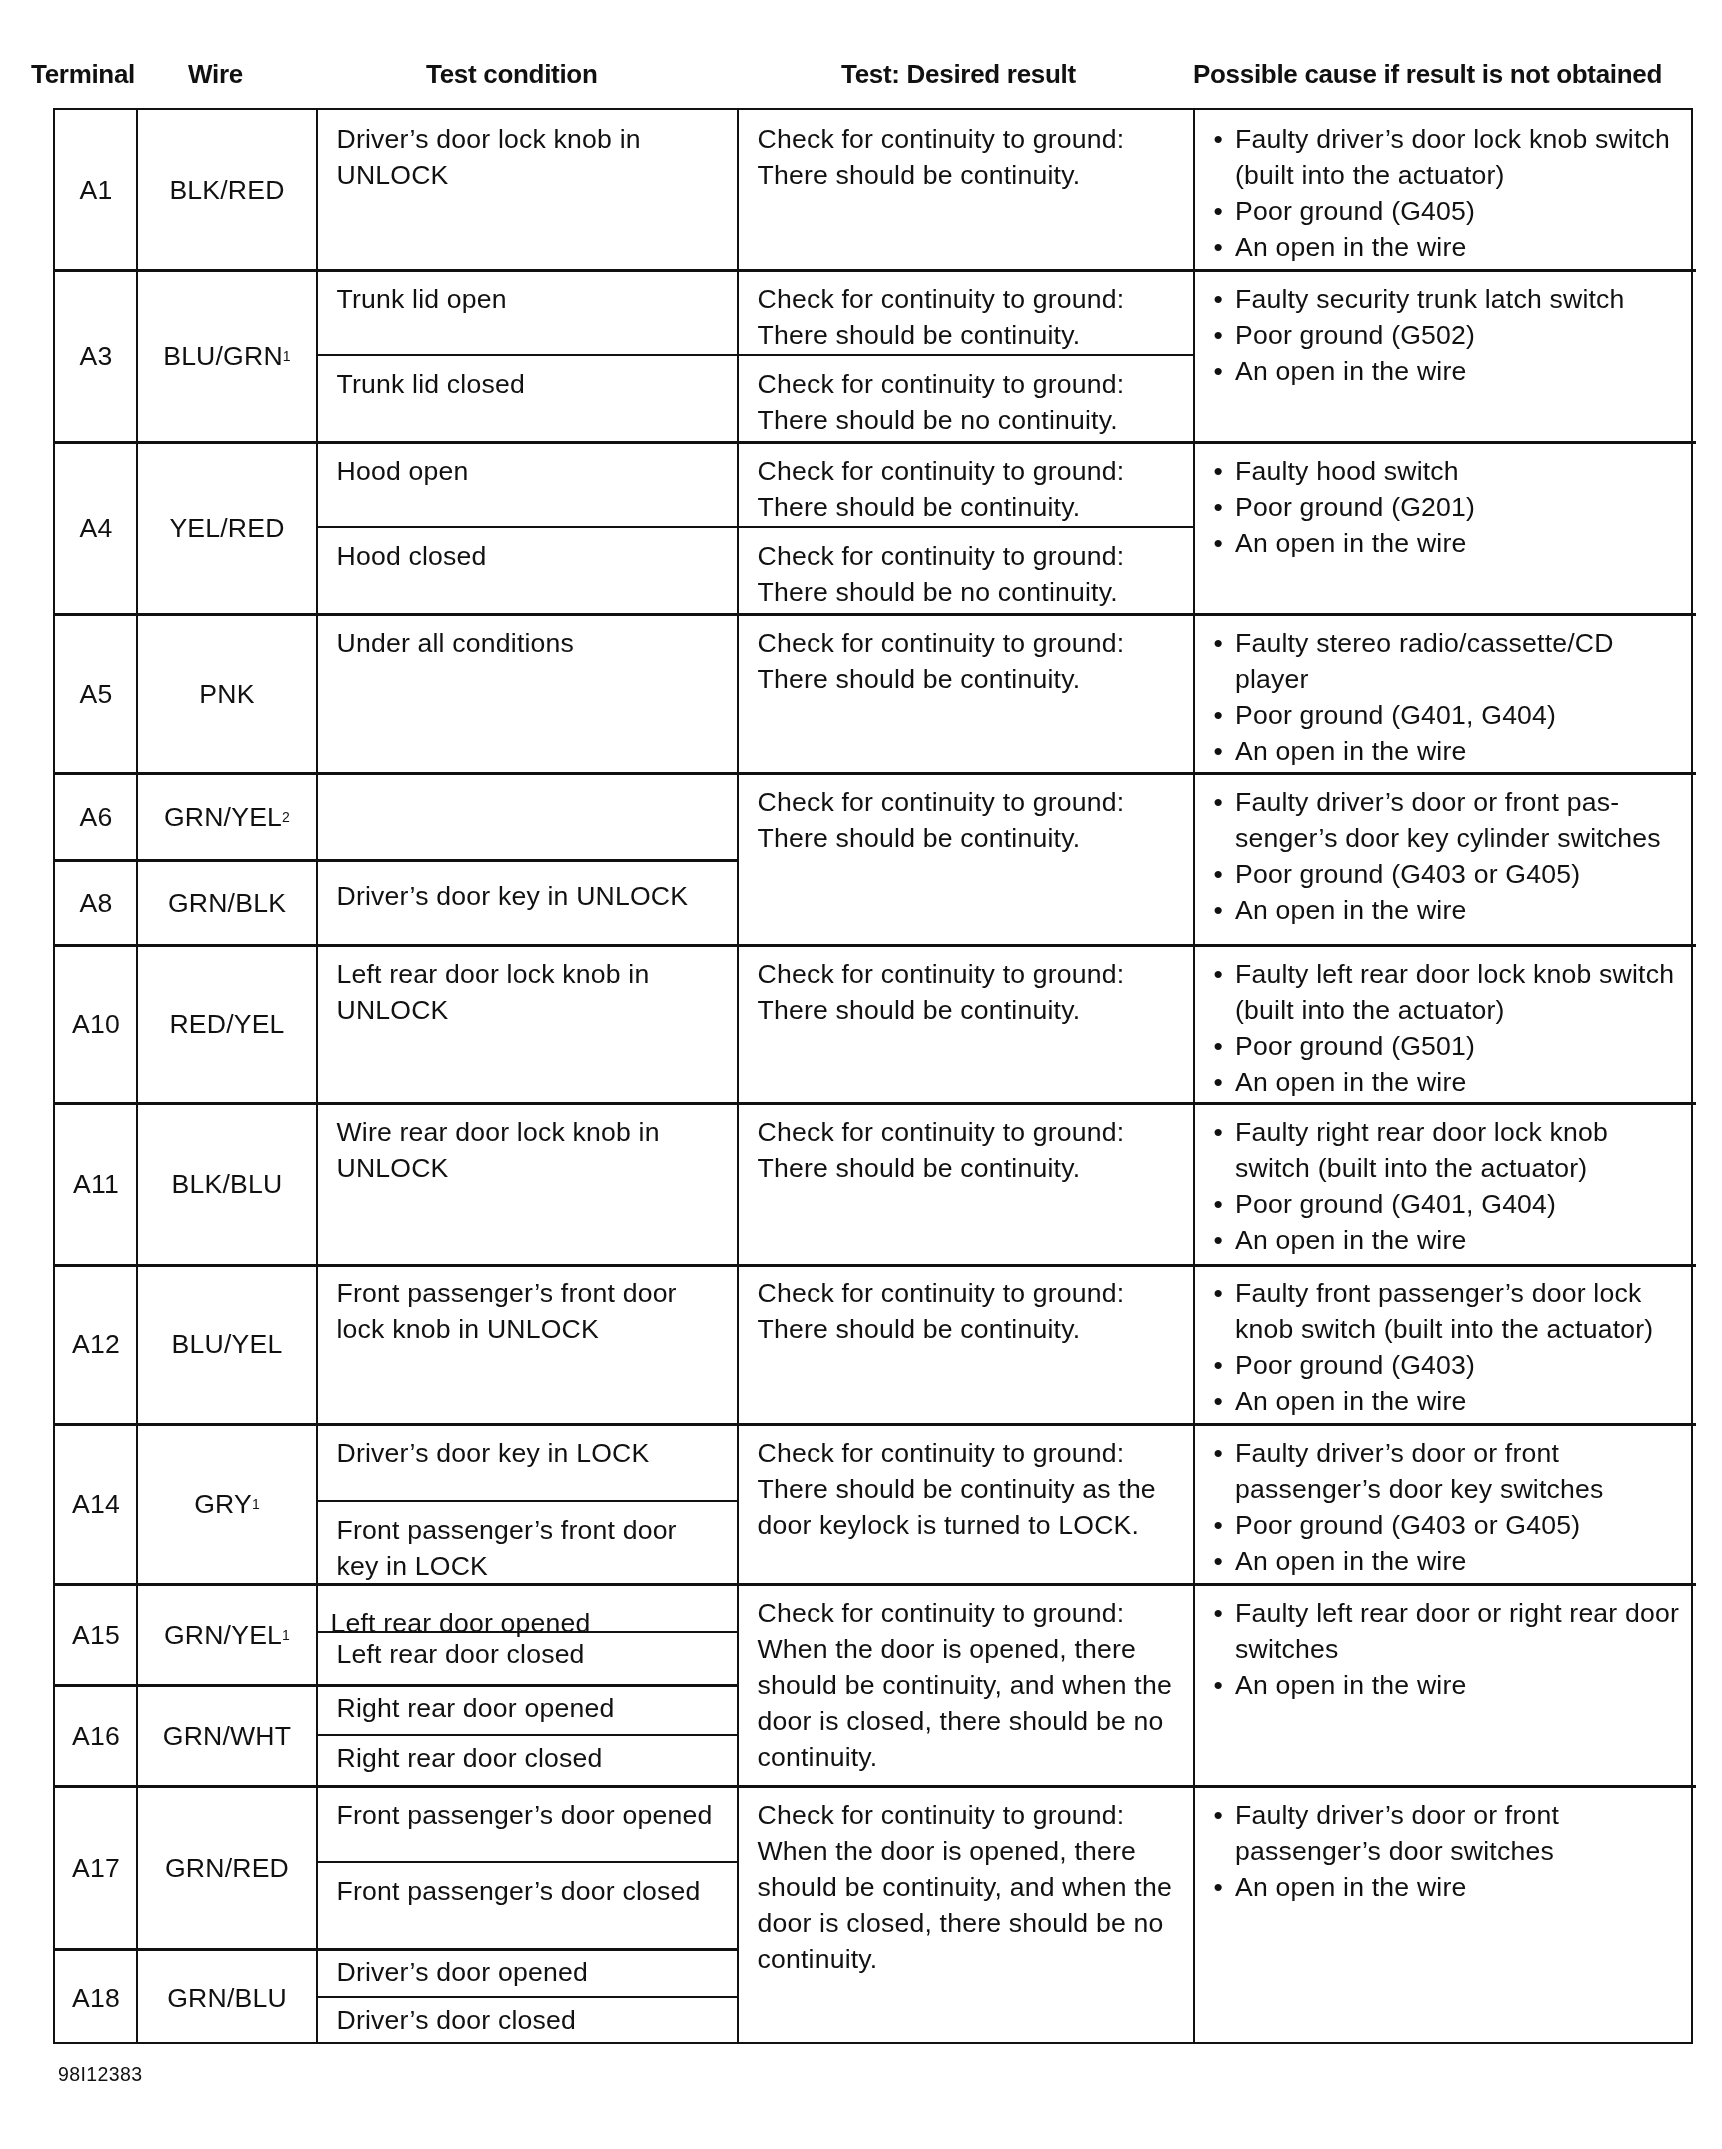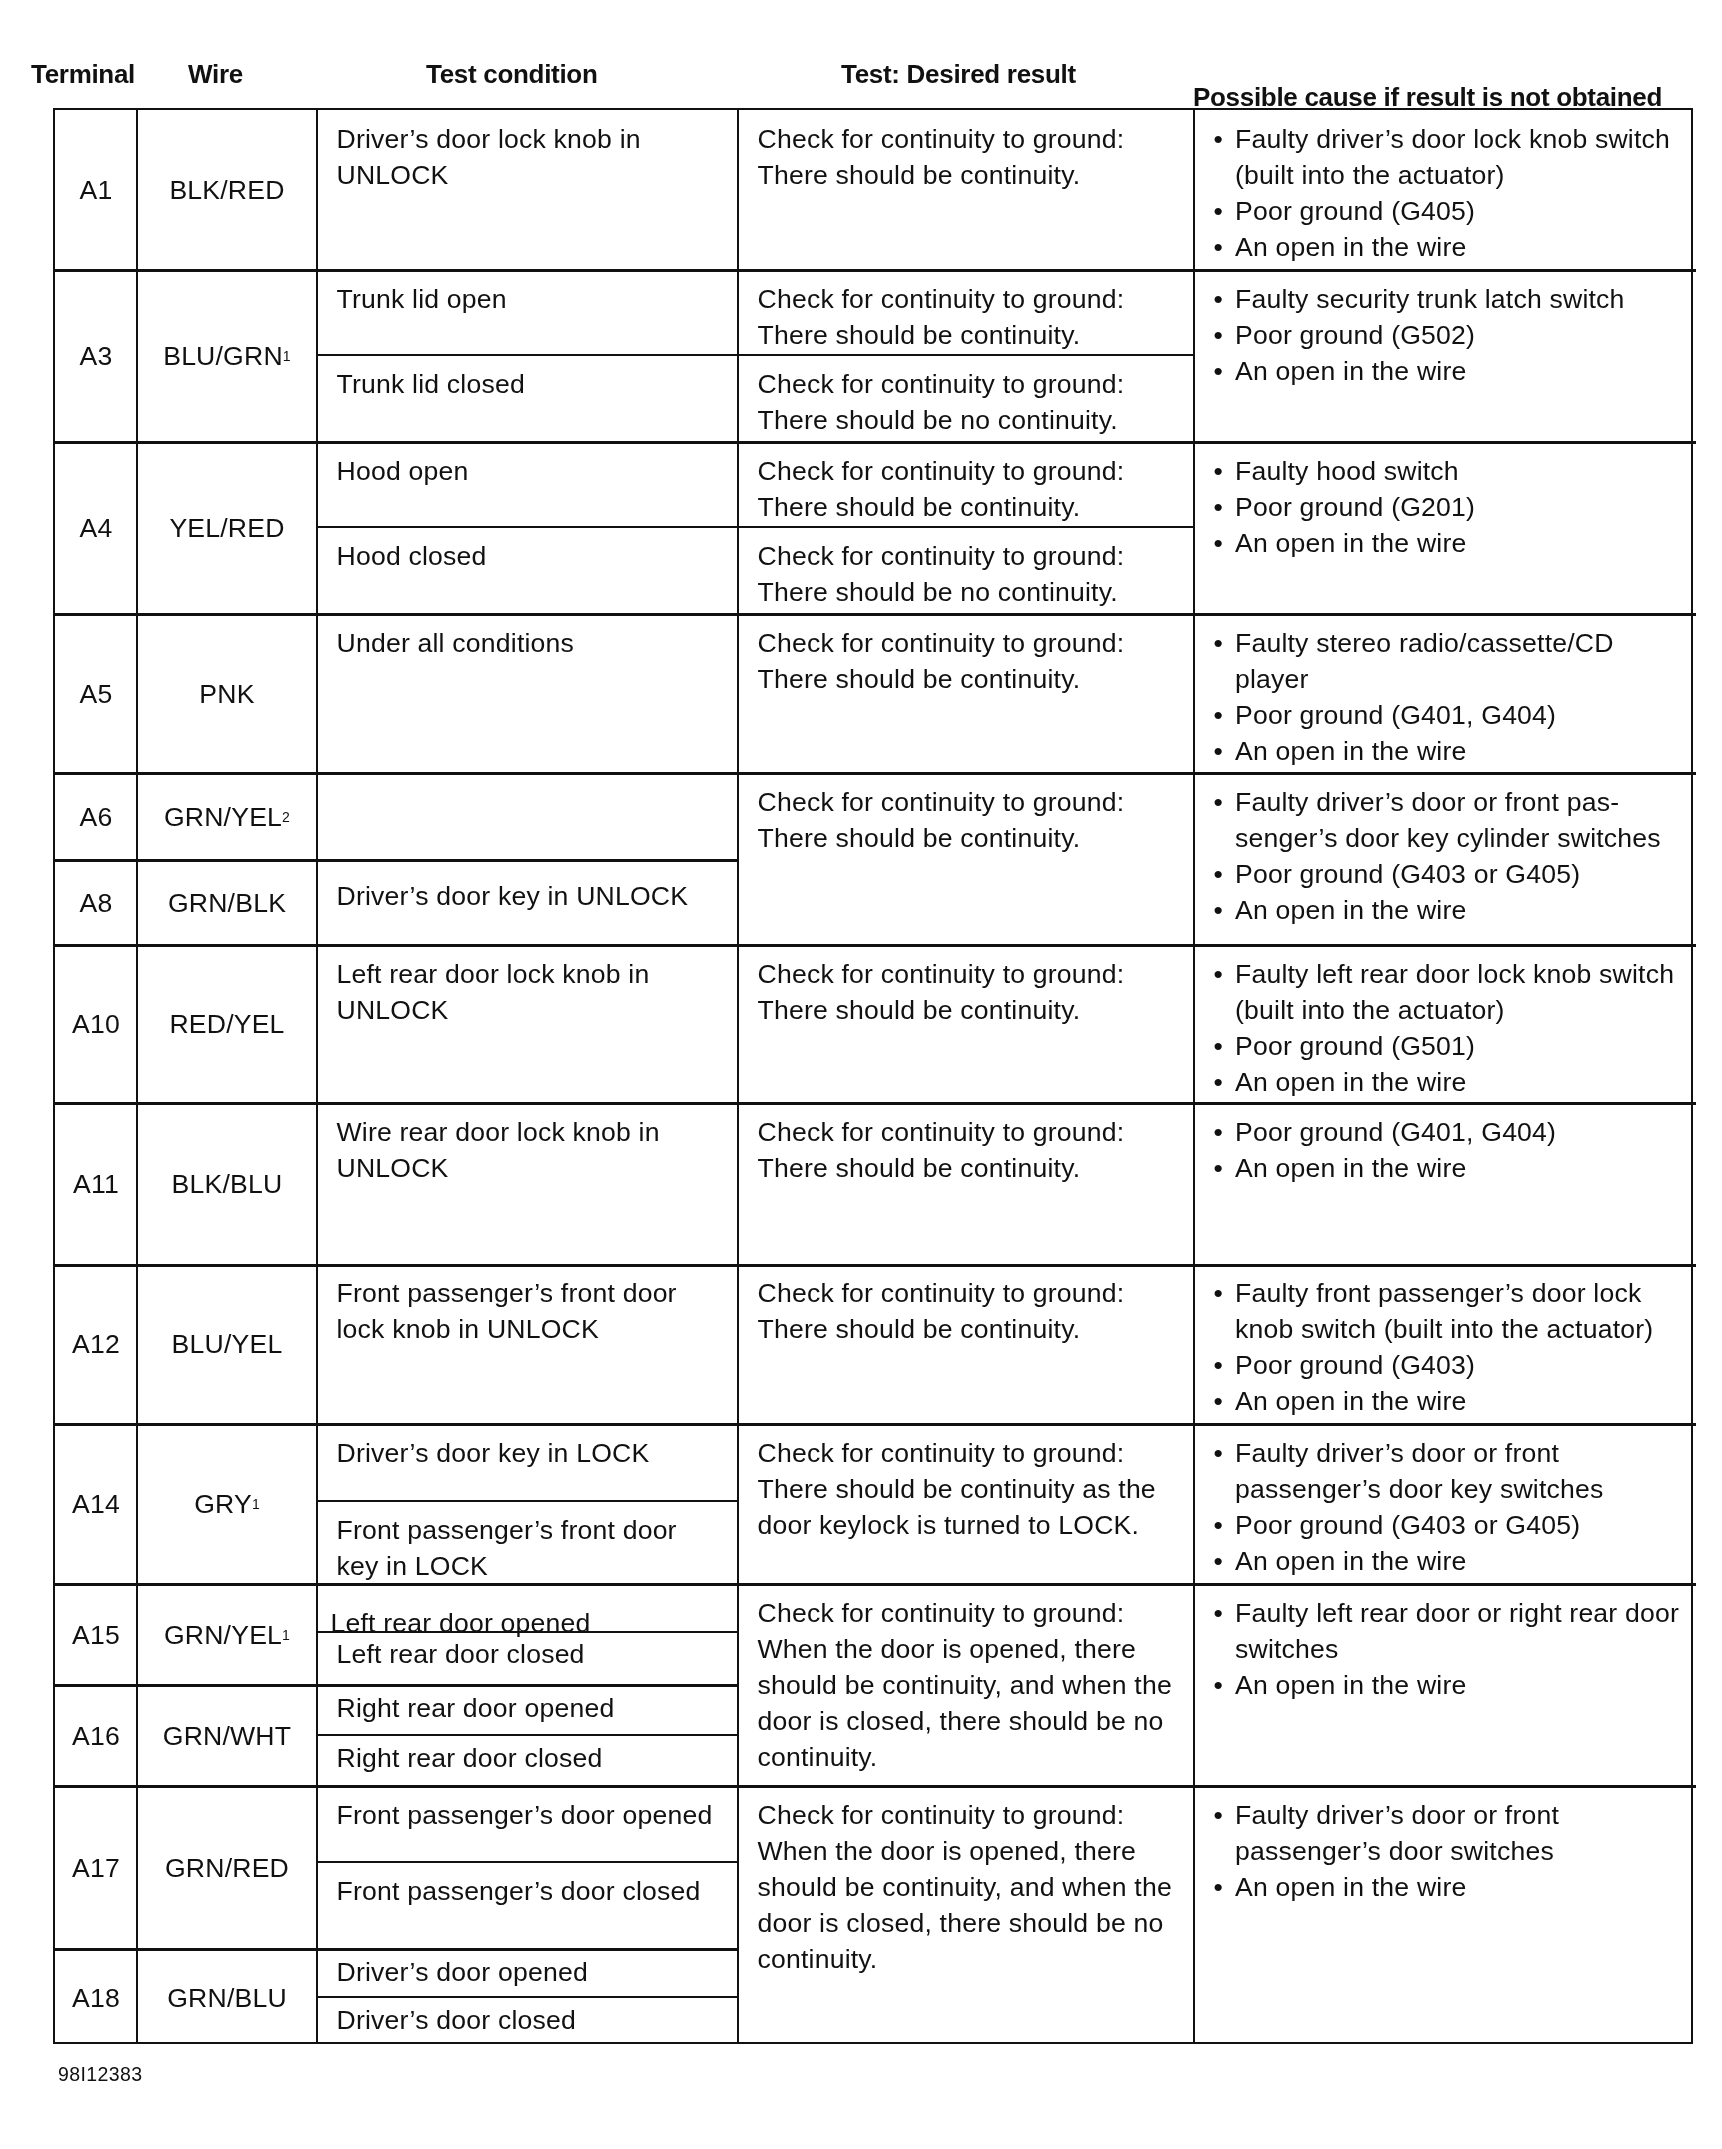--- a/index.html
+++ b/index.html
@@ -20,21 +20,21 @@
   sup { font-size: 14px; vertical-align: 8.9px; line-height: 0; }
   .footer { position: absolute; left: 58px; top: 2063px; font-size: 19.5px; letter-spacing: 0.4px; }
 </style>
 </head>
 <body>
 
 <div class="hdr" style="left:31px;">Terminal</div>
 <div class="hdr" style="left:188px;">Wire</div>
 <div class="hdr" style="left:426px;">Test condition</div>
 <div class="hdr" style="left:841px;">Test: Desired result</div>
-<div class="hdr" style="left:1193px;margin-top:23px;">Possible cause if result is not obtained</div>
+<div class="hdr" style="left:1193px;">Possible cause if result is not obtained</div>
 
 <div class="tbl" id="tbl">
     <div class="cell center" style="left: 0px; top: 0px; width: 82px; height: 160px;">A1</div>
     <div class="cell center" style="left: 82px; top: 0px; width: 180px; height: 160px;">
       <span>BLK/RED</span>
     </div>
     <div class="cell pad" style="left: 262px; top: 0px; width: 421px; height: 160px; padding-top: 10.6px;">Driver’s door lock knob in UNLOCK</div>
     <div class="cell center" style="left: 0px; top: 160px; width: 82px; height: 172px;">A3</div>
     <div class="cell center" style="left: 82px; top: 160px; width: 180px; height: 172px;">
       <span>BLU/GRN</span>
@@ -182,20 +182,21 @@
       <ul class="bullets">
         <li>Faulty left rear door lock knob switch (built into the actuator)</li>
         <li>Poor ground (G501)</li>
         <li>An open in the wire</li>
       </ul>
     </div>
     <div class="hline hthick" style="left: 683px; top: 992px; width: 958px;"></div>
     <div class="cell pad" style="left: 683px; top: 993px; width: 457px; height: 161px;">Check for continuity to ground: There should be continuity.</div>
     <div class="cell" style="left: 1139px; top: 993px; width: 501px; height: 161px;">
       <ul class="bullets">
+        <li>Faulty right rear door lock knob switch (built into the actuator)</li>
         <li>Poor ground (G401, G404)</li>
         <li>An open in the wire</li>
       </ul>
     </div>
     <div class="hline hthick" style="left: 683px; top: 1154px; width: 958px;"></div>
     <div class="cell pad" style="left: 683px; top: 1154px; width: 457px; height: 160px;">Check for continuity to ground: There should be continuity.</div>
     <div class="cell" style="left: 1139px; top: 1154px; width: 501px; height: 160px;">
       <ul class="bullets">
         <li>Faulty front passenger’s door lock knob switch (built into the actuator)</li>
         <li>Poor ground (G403)</li>

